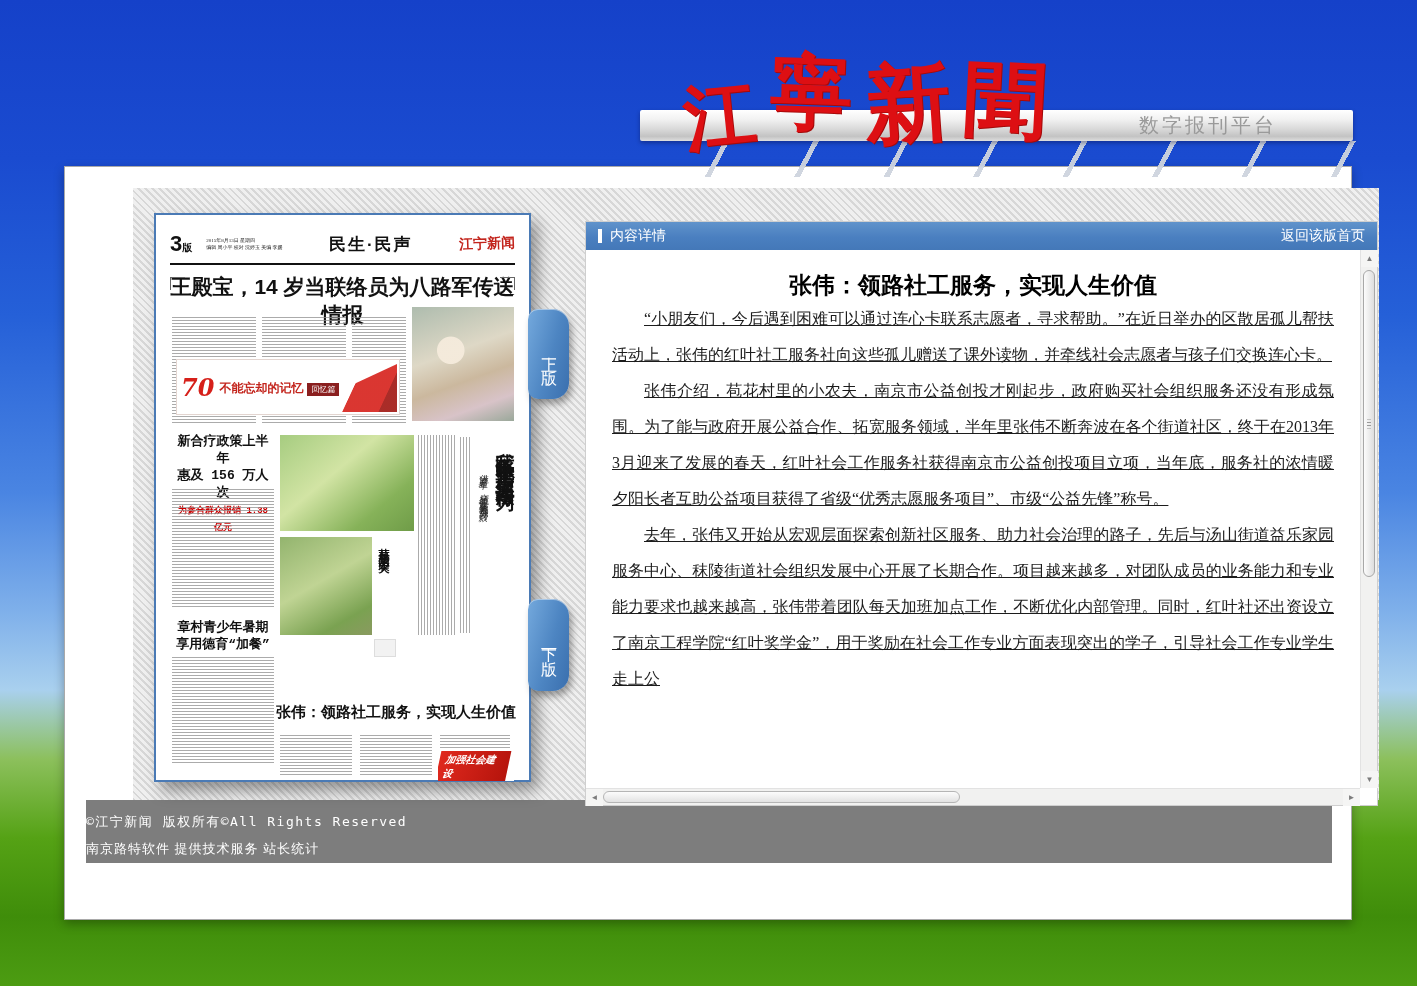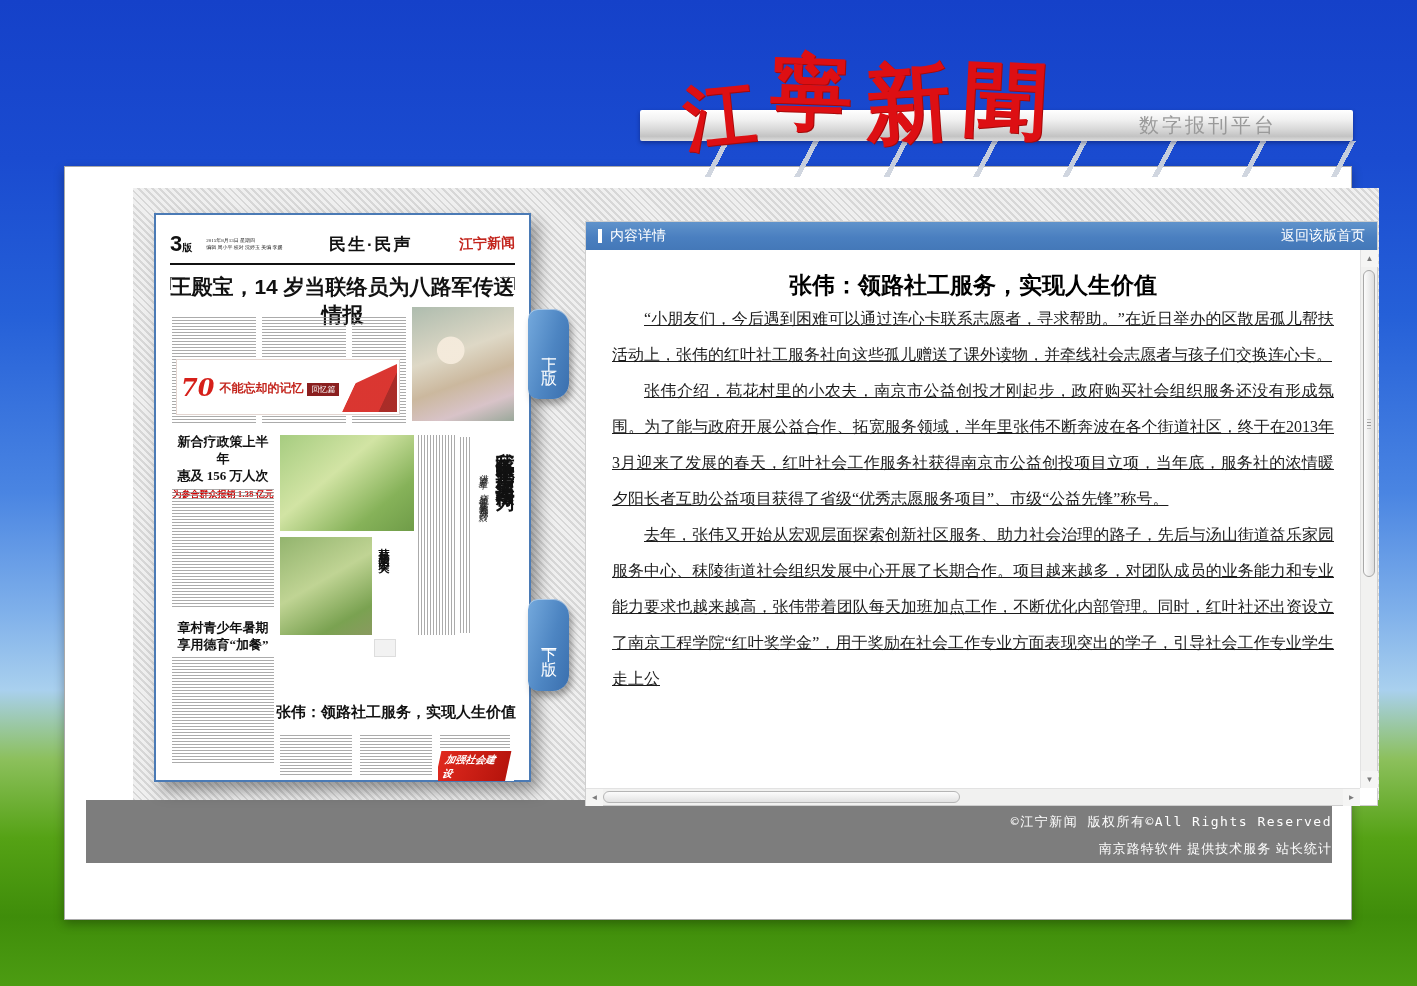--- a/index.html
+++ b/index.html
@@ -25,21 +25,21 @@
     background:repeating-linear-gradient(118deg,rgba(215,220,228,0) 0 74px,rgba(206,212,222,.95) 74px 79px);}
 
   
   .main{position:absolute;left:64px;top:166px;width:1288px;height:754px;background:#fff;
     border:1px solid #a9a9a9;box-sizing:border-box;box-shadow:0 4px 10px rgba(0,0,0,.3);
     padding:21px 20px 16px 21px;}
   .patternArea{position:relative;width:1246px;height:612px;
     background:
      repeating-linear-gradient(45deg,rgba(200,200,200,.55) 0 2px,rgba(240,240,240,.9) 2px 5px),
      #e9e9e9; margin-left: 47px;}
-  .footbar{width:1246px;height:63px;background:#7d7d7d;color:#fff;text-align:right;}
+  .footbar{width:1246px;height:63px;background:#7d7d7d;color:#fff;text-align:left;}
   .footbar .l1{padding-top:13px;font-size:13px;letter-spacing:1.5px;font-family:"DejaVu Sans Mono","Liberation Mono",monospace;}
   .footbar .l2{padding-top:9px;font-size:13px;letter-spacing:1px;}
   .footbar a{color:#fff;text-decoration:none;}
 
   
   .paper{position:absolute;left:21px;top:25px;width:377px;height:569px;background:#fff;
     border:2px solid #4a7ab5;box-sizing:border-box;box-shadow:7px 9px 14px rgba(0,0,0,.38);
     font-family:"Liberation Serif","DejaVu Serif",serif;color:#111;}
   .paper *{box-sizing:border-box;}
   .np-head{position:absolute;left:14px;top:12px;right:14px;height:34px;display:flex;align-items:center;}
@@ -68,21 +68,21 @@
   .badge{background:#fff;border:1px solid #e3d5d0;display:flex;align-items:center;padding:3px 4px;overflow:hidden;}
   .badge .b70{color:#d6201a;font-size:24px;font-weight:bold;font-style:italic;font-family:"DejaVu Serif",serif;}
   .badge .bt{margin-left:5px;}
   .badge .bt1{color:#c3251d;font-size:12px;font-weight:bold;font-family:"DejaVu Serif",serif;white-space:nowrap;}
   .badge .bt2{margin-top:2px;height:5px;width:90px;background:repeating-linear-gradient(90deg,#d98 0 4px,transparent 4px 6px);}
   .badge .btag{margin-top:3px;display:inline-block;background:#8a1f1f;color:#fff;font-size:8px;padding:1px 4px;font-family:"Liberation Sans",sans-serif;}
   .badge .bflag{position:absolute;right:2px;top:4px;width:64px;height:48px;
      background:linear-gradient(115deg,rgba(214,32,26,0) 36%,#d6201a 37% 78%,#a01510 79%);
      clip-path:polygon(0 62%,100% 0,100% 100%,0 100%);opacity:.9;}
 
-  .np-t2{font-family:Liberation Serif, serif;font-weight:bold;font-size:13px;text-align:center;line-height:17px;}
+  .np-t2{font-family:Liberation Mono, monospace;font-weight:bold;font-size:13px;text-align:center;line-height:17px;}
   .np-t2 .red{color:#c00;font-size:9px;font-weight:bold;display:block;margin-top:2px;}
   .vcap{writing-mode:vertical-rl;font-size:11px;font-weight:bold;letter-spacing:2px;font-family:"Liberation Sans",sans-serif;}
   .vhead{writing-mode:vertical-rl;font-size:19px;font-weight:bold;letter-spacing:3px;font-family:"Liberation Sans",sans-serif;}
   .vsub{writing-mode:vertical-rl;font-size:9px;font-style:italic;letter-spacing:2px;color:#222;font-family:"DejaVu Serif",serif;}
   .np-t5{font-family:"Liberation Sans",sans-serif;font-weight:bold;font-size:15px;text-align:center;}
   .npbanner{background:#fff;overflow:hidden;}
   .npbanner .r1{background:linear-gradient(100deg,#e0291e 0%,#b5140c 100%);color:#fff;font-size:10px;font-weight:bold;
      font-style:italic;padding:2px 6px;transform:skewX(-12deg);width:70px;}
   .crbox{background:#f2f2f2;border:1px solid #ddd;font-size:6px;color:#666;text-align:center;}
 

